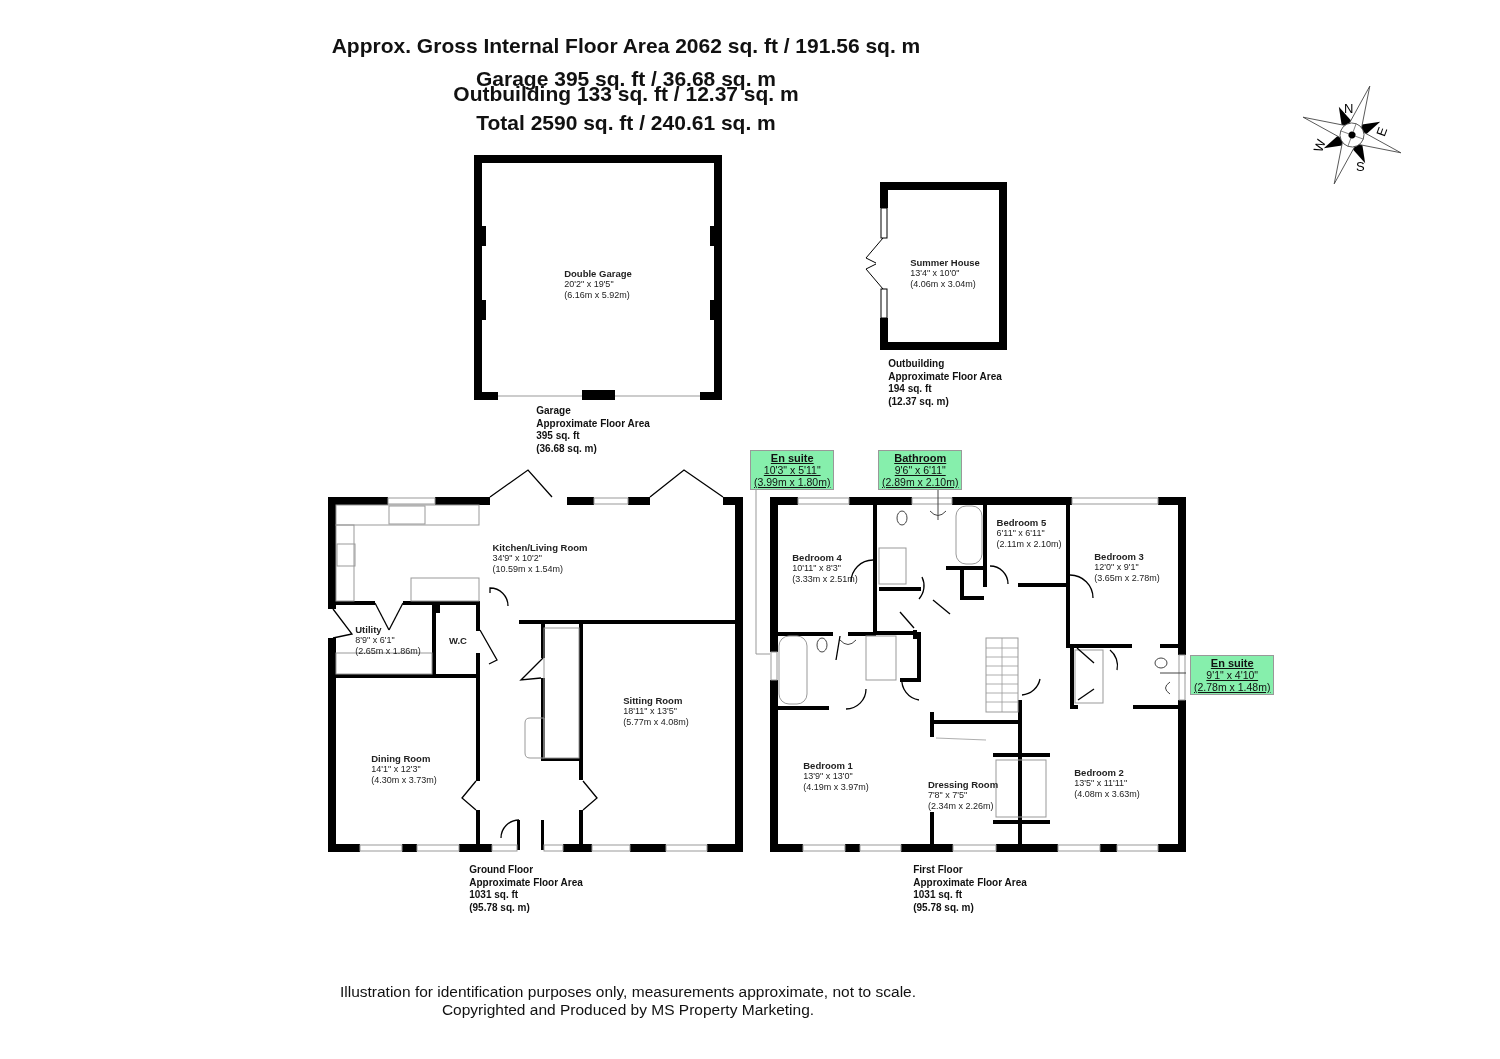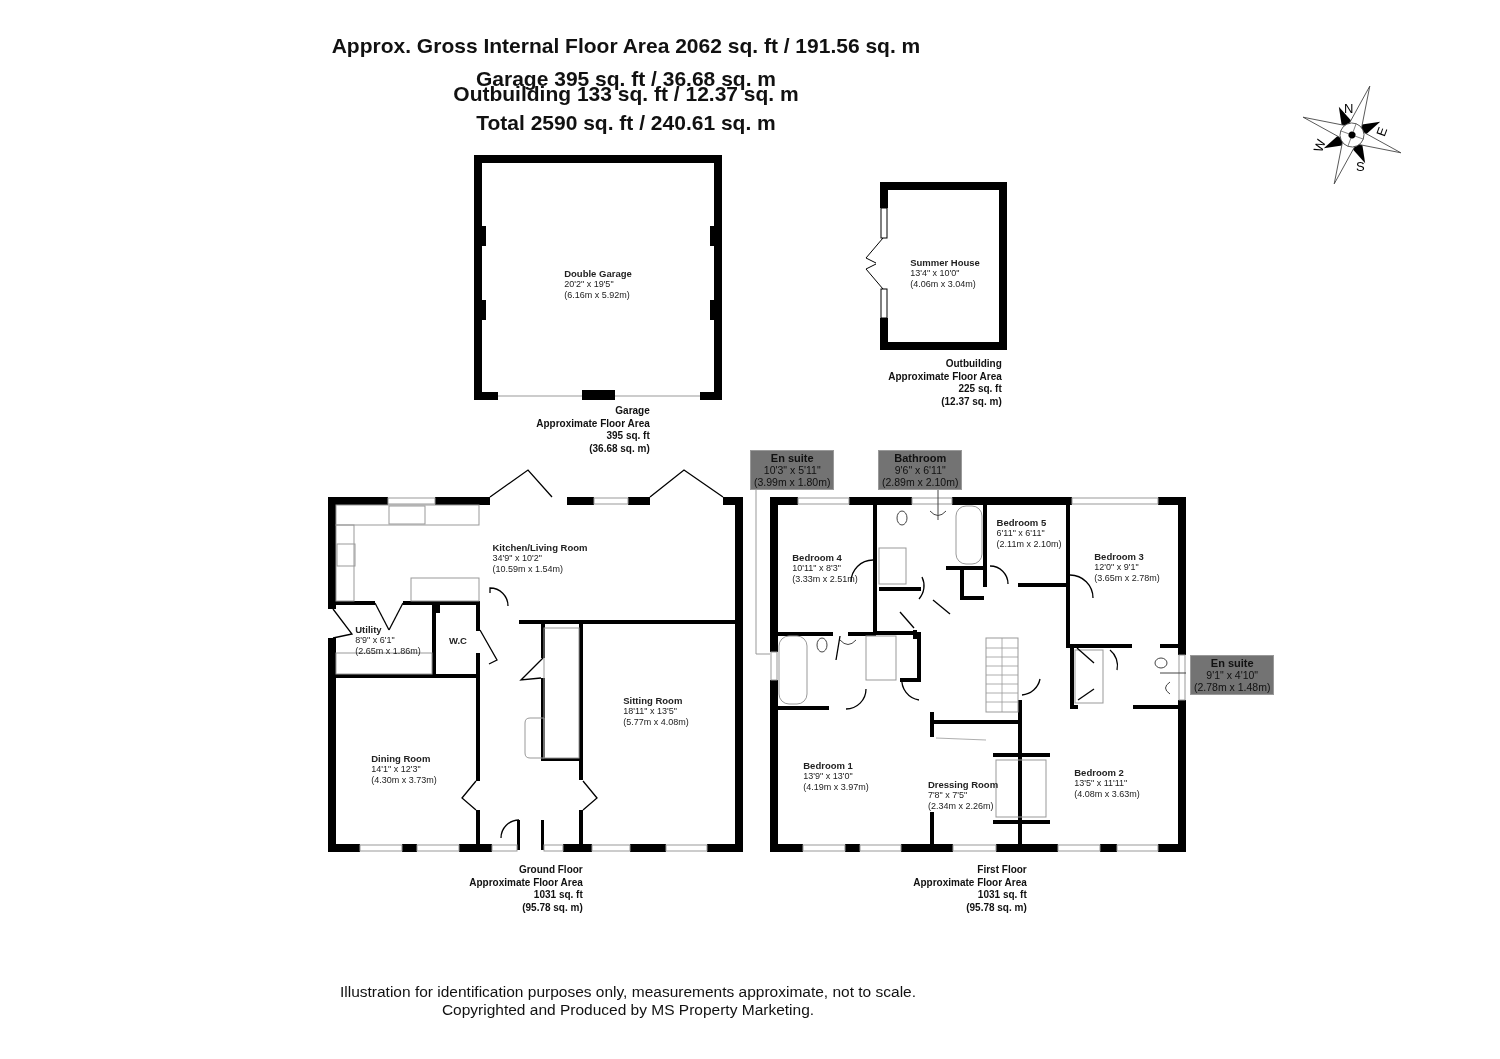--- a/index.html
+++ b/index.html
@@ -1,22 +1,22 @@
 <!DOCTYPE html>
 <html><head>
 <meta charset="utf-8">
 <style>
   html,body{margin:0;padding:0;background:#fff;}
   body{width:1500px;height:1059px;position:relative;overflow:hidden;font-family:"Liberation Sans",sans-serif;color:#111;}
   .hdr{position:absolute;left:0;width:1252px;text-align:center;font-weight:bold;font-size:21px;line-height:25px;}
   svg.plan{position:absolute;left:0;top:0;}
   .lbl{position:absolute;text-align:left;font-size:9px;line-height:11px;color:#222;transform:translateX(-50%);white-space:nowrap;}
   .lbl .nm{font-weight:bold;font-size:9.5px;}
-  .area{position:absolute;text-align:right;font-weight:bold;font-size:10px;line-height:12.5px;transform:translateX(-50%);white-space:nowrap;}
-  .callout{position:absolute;border:1px solid #999;background:#737373;text-align:center;font-size:10.5px;line-height:12px;padding:1px 3px;white-space:nowrap;}
+  .area{position:absolute;text-align:left;font-weight:bold;font-size:10px;line-height:12.5px;transform:translateX(-50%);white-space:nowrap;}
+  .callout{position:absolute;border:1px solid #999;background:#86efac;text-align:center;font-size:10.5px;line-height:12px;padding:1px 3px;white-space:nowrap;text-decoration:underline;}
   .callout .nm{font-weight:bold;font-size:11px;}
   .foot{position:absolute;left:0;width:1256px;text-align:center;font-size:15.5px;line-height:19px;}
   .compass{position:absolute;left:1290px;top:78px;}
 </style>
 </head>
 <body>
 
 <div class="hdr" style="top:33px">Approx. Gross Internal Floor Area 2062 sq. ft / 191.56 sq. m</div>
 <div class="hdr" style="top:66px">Garage 395 sq. ft / 36.68 sq. m</div>
 <div class="hdr" style="top:81px">Outbuilding 133 sq. ft / 12.37 sq. m</div>
@@ -253,21 +253,21 @@
 </div>
 
 <div class="lbl" style="left:945px;top:257px">
   <div class="nm">Summer House</div>
   <div>13'4" x 10'0"</div>
   <div>(4.06m x 3.04m)</div>
 </div>
 <div class="area" style="left:945px;top:358px">
   <div>Outbuilding</div>
   <div>Approximate Floor Area</div>
-  <div>225 sq. ft</div>
+  <div>194 sq. ft</div>
   <div>(12.37 sq. m)</div>
 </div>
 
 <div class="lbl" style="left:540px;top:542px">
   <div class="nm">Kitchen/Living Room</div>
   <div>34'9" x 10'2"</div>
   <div>(10.59m x 1.54m)</div>
 </div>
 <div class="lbl" style="left:388px;top:624px">
   <div class="nm">Utility</div>

